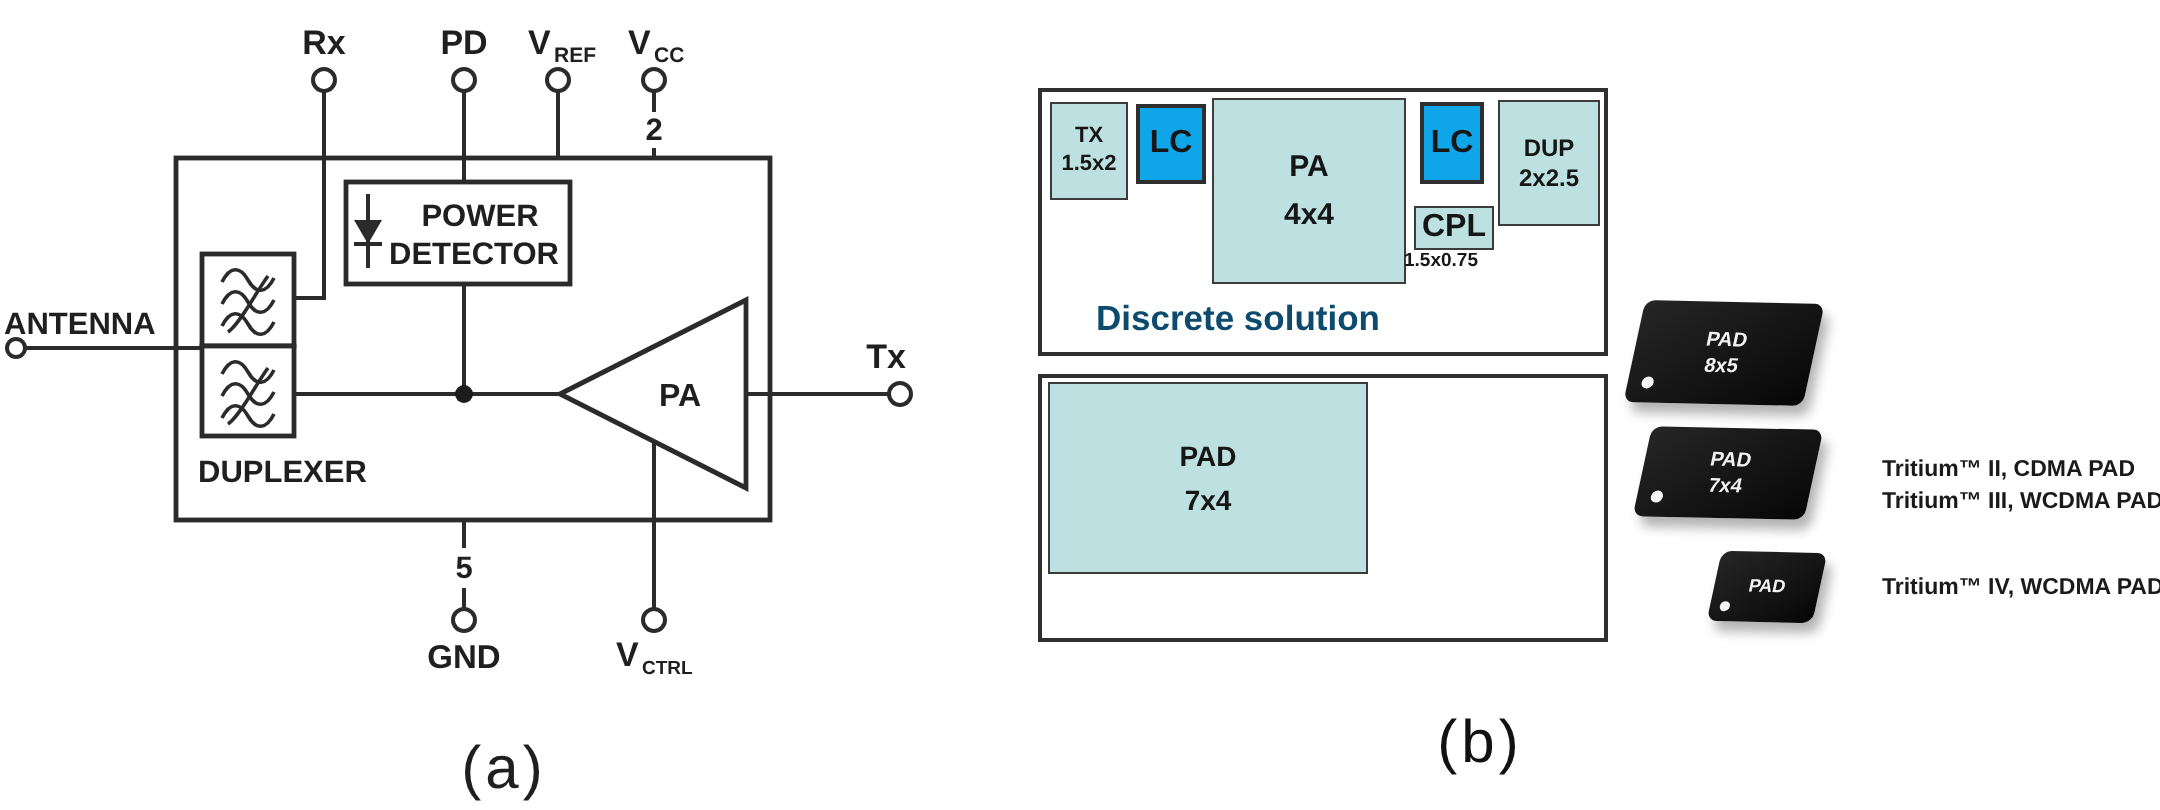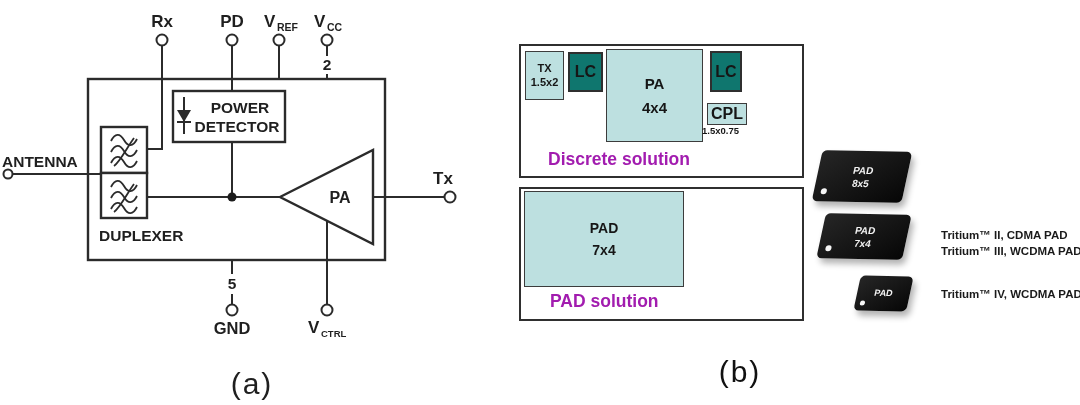--- a/index.html
+++ b/index.html
@@ -16,22 +16,22 @@
   .pin{stroke:#2b2b2b;stroke-width:2;fill:#ffffff;}
   .lbl{font-weight:700;font-size:17px;}
   .lbl15{font-weight:700;font-size:15.5px;}
   .sub{font-weight:700;font-size:10.5px;}
   .caption{font-size:30px;font-weight:400;letter-spacing:2px;fill:#111;}
   
   .panel{position:absolute;background:#ffffff;border:2px solid #2f2f2f;}
   .comp{position:absolute;display:flex;flex-direction:column;align-items:center;justify-content:center;
         text-align:center;font-weight:700;color:#161616;line-height:1.25;}
   .teal{background:#bde0e0;border:1.5px solid #3c3c3c;}
-  .white{background:#0f766e;border:2px solid #2f2f2f;}
-  .panel-label{position:absolute;font-weight:700;font-size:17.5px;color:#a21caf;}
+  .white{background:#0ea5e9;border:2px solid #2f2f2f;}
+  .panel-label{position:absolute;font-weight:700;font-size:17.5px;color:#0c4a6e;}
   .size-note{position:absolute;font-weight:700;font-size:9.5px;text-align:left;color:#161616;}
   
   .chip{position:absolute;background:linear-gradient(145deg,#262626 0%,#101010 70%,#060606 100%);
         border-radius:5px;box-shadow:4px 5px 6px rgba(0,0,0,0.30);
         display:flex;flex-direction:column;align-items:center;justify-content:center;
         color:#f2f2f2;font-weight:700;font-size:10px;line-height:1.3;text-align:center;}
   .chip .dot{position:absolute;left:7px;bottom:7px;width:6px;height:6px;border-radius:50%;background:#f5f5f5;}
   .chip.small{font-size:9px;}
   .chip.small .dot{width:5px;height:5px;left:5px;bottom:5px;}
   .tritium{position:absolute;font-weight:700;font-size:11.5px;line-height:15px;color:#1a1a1a;white-space:nowrap;}
@@ -130,29 +130,32 @@
       <span>PA</span>
       <span>4x4</span>
     </div>
     <div class="comp white" style="left:189px;top:5px;width:28px;height:37px;font-size:16px;">
       <span>LC</span>
     </div>
     <div class="comp teal" style="left:186px;top:57px;width:38px;height:20px;font-size:16px;">
       <span>CPL</span>
     </div>
     <div class="size-note" style="left:181px;top:79px;width:48px;">1.5x0.75</div>
+    <div class="comp teal" style="left:228px;top:4px;width:49px;height:61px;font-size:12px;">
+      <span>DUP</span>
+      <span>2x2.5</span>
+    </div>
     <div class="panel-label" style="left:27px;bottom:6px;">Discrete solution</div>
   </div>
 
   <div class="panel" style="left:519px;top:187px;width:281px;height:130px;">
     <div class="comp teal" style="left:3px;top:2px;width:158px;height:94px;font-size:14px;line-height:1.6;">
       <span>PAD</span>
       <span>7x4</span>
     </div>
-    <div class="panel-label" style="left:29px;bottom:7px;">PAD solution</div>
   </div>
 
   <div class="chip" style="left:817px;top:151px;width:90px;height:51px;transform:skewX(-11deg) rotate(1.2deg);">
     <span>PAD</span>
     <span>8x5</span>
     <span class="dot"></span>
   </div>
   <div class="chip" style="left:821px;top:214px;width:86px;height:45px;transform:skewX(-11deg) rotate(1.2deg);">
     <span>PAD</span>
     <span>7x4</span>

